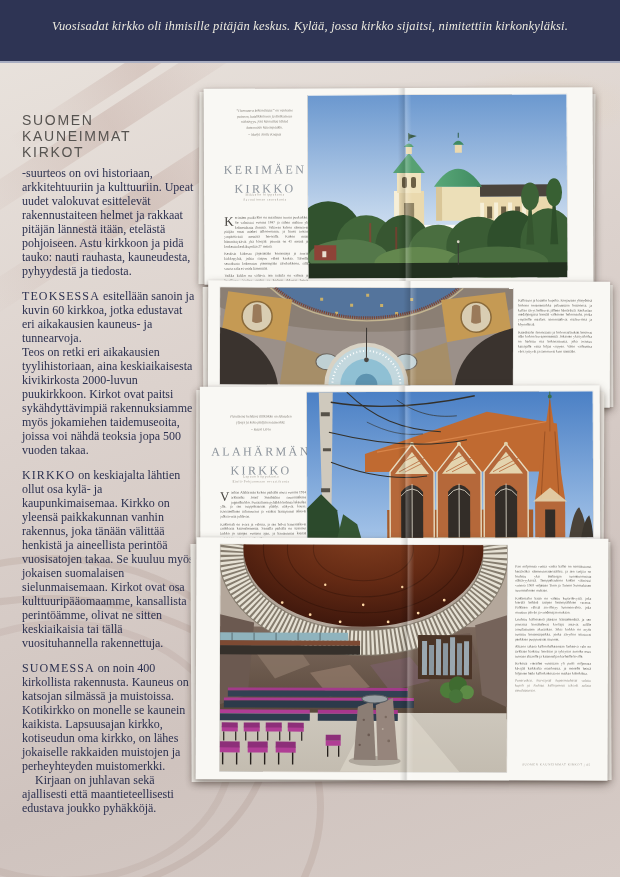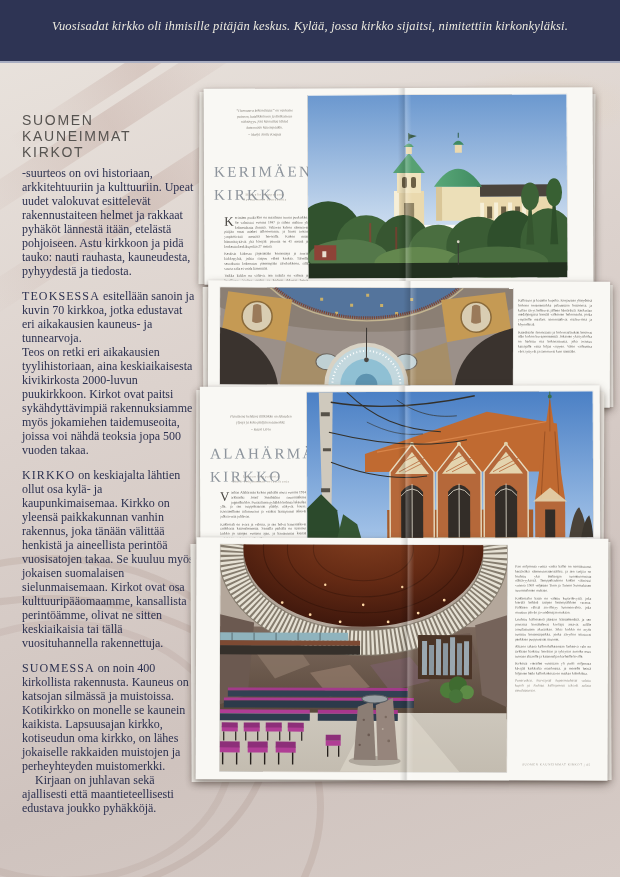--- a/index.html
+++ b/index.html
@@ -27,21 +27,21 @@
   .sidebar p.indent{text-indent:13px;margin-bottom:0;}
   .sidebar .lead{font-size:12px;letter-spacing:1.1px;}
   
   .sheet{position:absolute;background:#efece6;box-shadow:0 2px 6px rgba(60,48,40,.35);}
   .spread{position:absolute;background:#f9f8f4;box-shadow:0 4px 10px rgba(60,48,40,.42),0 1px 3px rgba(60,48,40,.3);}
   .fold{position:absolute;top:0;bottom:0;width:14px;z-index:6;pointer-events:none;
         background:linear-gradient(90deg,rgba(0,0,0,0) 0%,rgba(0,0,0,.14) 46%,rgba(255,255,255,.22) 58%,rgba(0,0,0,0) 100%);}
   .photo{position:absolute;display:block;box-shadow:0 0 0 .5px rgba(0,0,0,.15);}
   .quote{position:absolute;font-size:3.6px;font-style:italic;color:#7b766e;text-align:center;line-height:1.55;}
   .quote .attr{margin-top:2px;}
-  .ptitle{position:absolute;font-size:15px;letter-spacing:2.4px;color:#8d949c;line-height:1.55;}
+  .ptitle{position:absolute;font-size:12px;letter-spacing:2.4px;color:#8d949c;text-align:center;line-height:1.55;}
   .psub{position:absolute;font-size:3.4px;color:#9b958c;text-align:center;letter-spacing:.5px;line-height:1.6;}
   .tiny{position:absolute;font-size:3.5px;line-height:1.38;text-align:justify;color:#55524d;}
   .tiny p{margin:0 0 2.6px 0;}
   .dropcap{float:left;font-size:13px;line-height:10px;padding:1px 1.5px 0 0;color:#474440;}
   .pcaption{font-style:italic;color:#8a857d;margin-top:2.5px;}
   .pfooter{position:absolute;font-size:3px;letter-spacing:.6px;color:#9a948c;text-align:right;}
 </style>
 </head>
 <body>
 
@@ -426,22 +426,22 @@
       <p>Alttarin takana kallionhalkeamaan lankeava valo on tarkkaan harkittu: keväisin ja syksyisin aurinko osuu suoraan alttarille ja kastemaljan karheille kiville.</p>
       <p>Kirkossa vierailee vuosittain yli puoli miljoonaa kävijää kaikkialta maailmasta, ja monelle heistä hiljainen hetki kalliokirkossa on matkan kohokohta.</p>
       <p class="pcaption">Punaruskea, kierretystä kuparinauhasta valettu kupoli ja louhitut kalliopinnat tekevät salista ainutlaatuisen.</p>
     </div>
     <div class="pfooter" style="left:300px;top:224px;width:95px;">SUOMEN KAUNEIMMAT KIRKOT | 85</div>
     <div class="fold" style="left:204px;"></div>
   </div>
 
   <div class="sidebar">
     <div class="shead">SUOMEN KAUNEIMMAT KIRKOT</div>
-    <p>-suurteos on ovi historiaan, arkkitehtuuriin ja kulttuuriin. Upeat uudet valokuvat esittelevät rakennustaiteen helmet ja rakkaat pyhäköt lännestä itään, etelästä pohjoiseen. Astu kirkkoon ja pidä tauko: nauti rauhasta, kauneudesta, pyhyydestä ja tiedosta.</p>
-    <p class="nogap"><span class="lead">TEOKSESSA</span> <span>esitellään sanoin ja kuvin 70 kirkkoa, jotka edustavat eri aikakausien kauneus- ja tunnearvoja.</span></p>
+    <p>-suurteos on ovi historiaan, arkkitehtuuriin ja kulttuuriin. Upeat uudet valokuvat esittelevät rakennustaiteen helmet ja rakkaat pitäjän lännestä itään, etelästä pohjoiseen. Astu kirkkoon ja pidä tauko: nauti rauhasta, kauneudesta, pyhyydestä ja tiedosta.</p>
+    <p class="nogap"><span class="lead">TEOKSESSA</span> <span>esitellään sanoin ja kuvin 60 kirkkoa, jotka edustavat eri aikakausien kauneus- ja tunnearvoja.</span></p>
     <p>Teos on retki eri aikakausien tyylihistoriaan, aina keskiaikaisesta kivikirkosta 2000-luvun puukirkkoon. Kirkot ovat paitsi sykähdyttävimpiä rakennuksiamme myös jokamiehen taidemuseoita, joissa voi nähdä teoksia jopa 500 vuoden takaa.</p>
     <p><span class="lead">KIRKKO</span> <span>on keskiajalta lähtien ollut osa kylä- ja kaupunkimaisemaa. Kirkko on yleensä paikkakunnan vanhin rakennus, joka tänään välittää henkistä ja aineellista perintöä vuosisatojen takaa. Se kuuluu myös jokaisen suomalaisen sielunmaisemaan. Kirkot ovat osa kulttuuripääomaamme, kansallista perintöämme, olivat ne sitten keskiaikaisia tai tällä vuosituhannella rakennettuja.</span></p>
     <p class="nogap"><span class="lead">SUOMESSA</span> <span>on noin 400 kirkollista rakennusta. Kauneus on katsojan silmässä ja muistoissa. Kotikirkko on monelle se kaunein kaikista. Lapsuusajan kirkko, kotiseudun oma kirkko, on lähes jokaiselle rakkaiden muistojen ja perheyhteyden muistomerkki.</span></p>
     <p class="indent">Kirjaan on juhlavan sekä ajallisesti että maantieteellisesti edustava joukko pyhäkköjä.</p>
   </div>
 
   <div class="banner banner-top">
     <div class="banner-text" style="top:18px;">
       <div>Vuosisadat kirkko oli ihmisille pitäjän keskus. Kylää, jossa kirkko sijaitsi, nimitettiin kirkonkyläksi.</div>
     </div>

